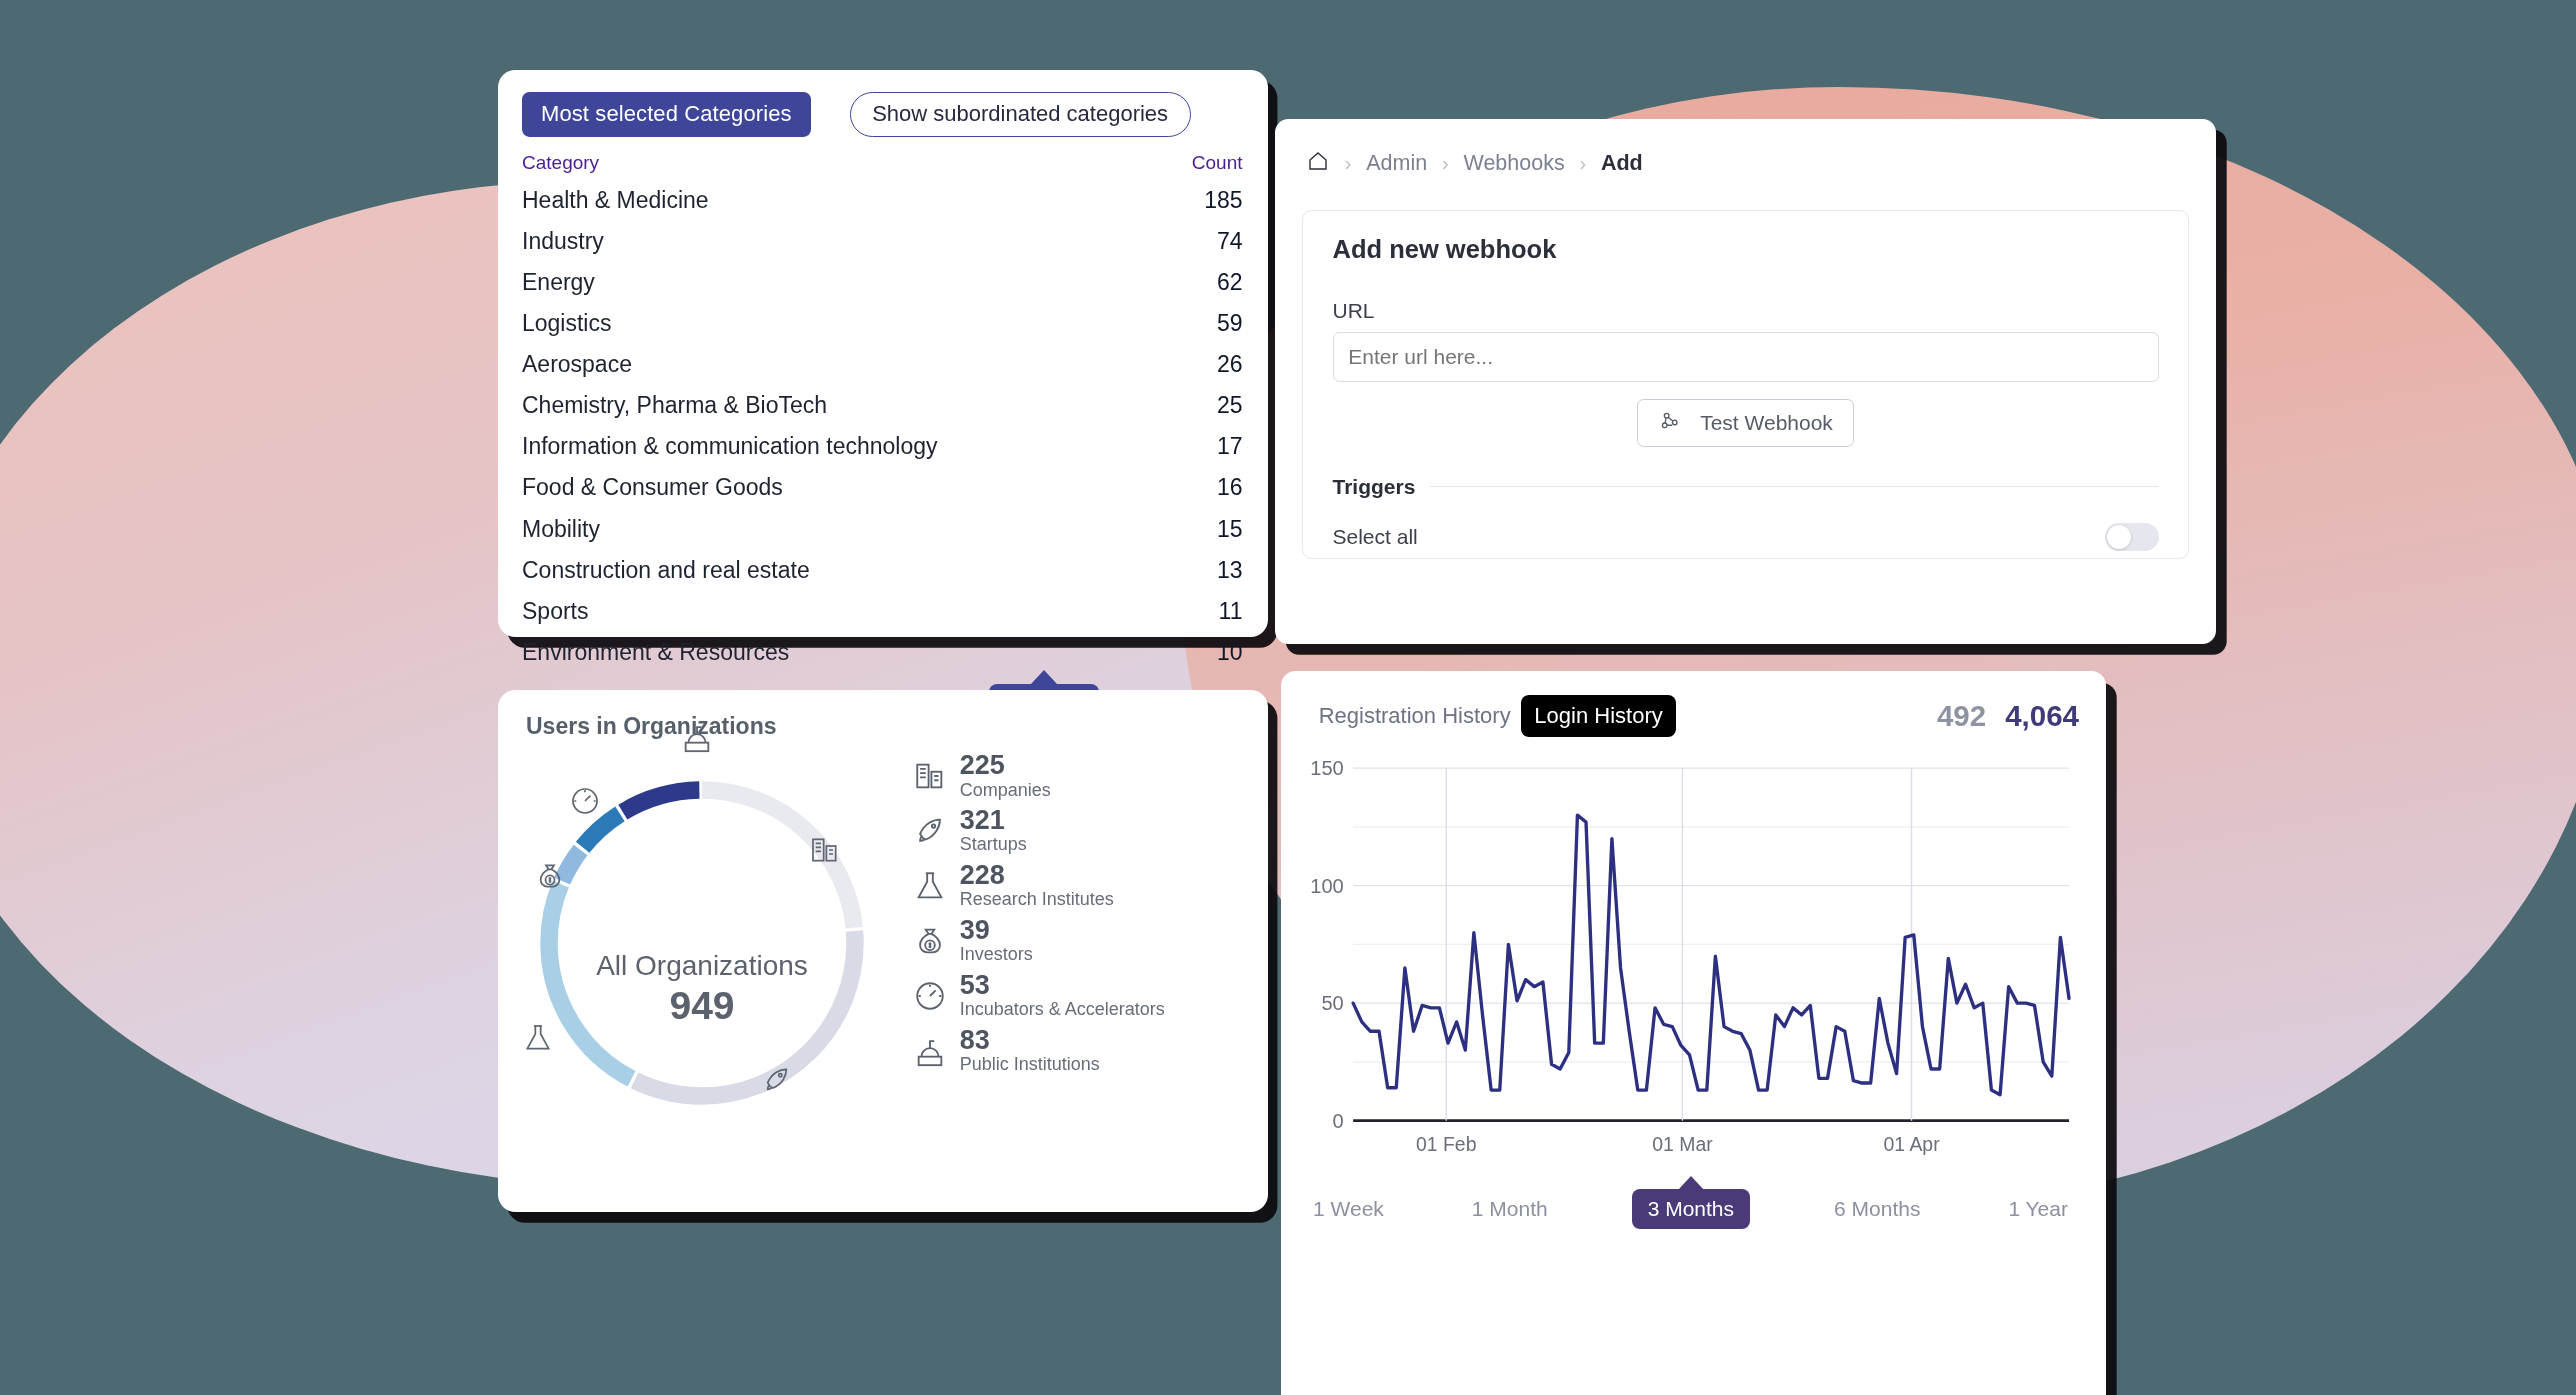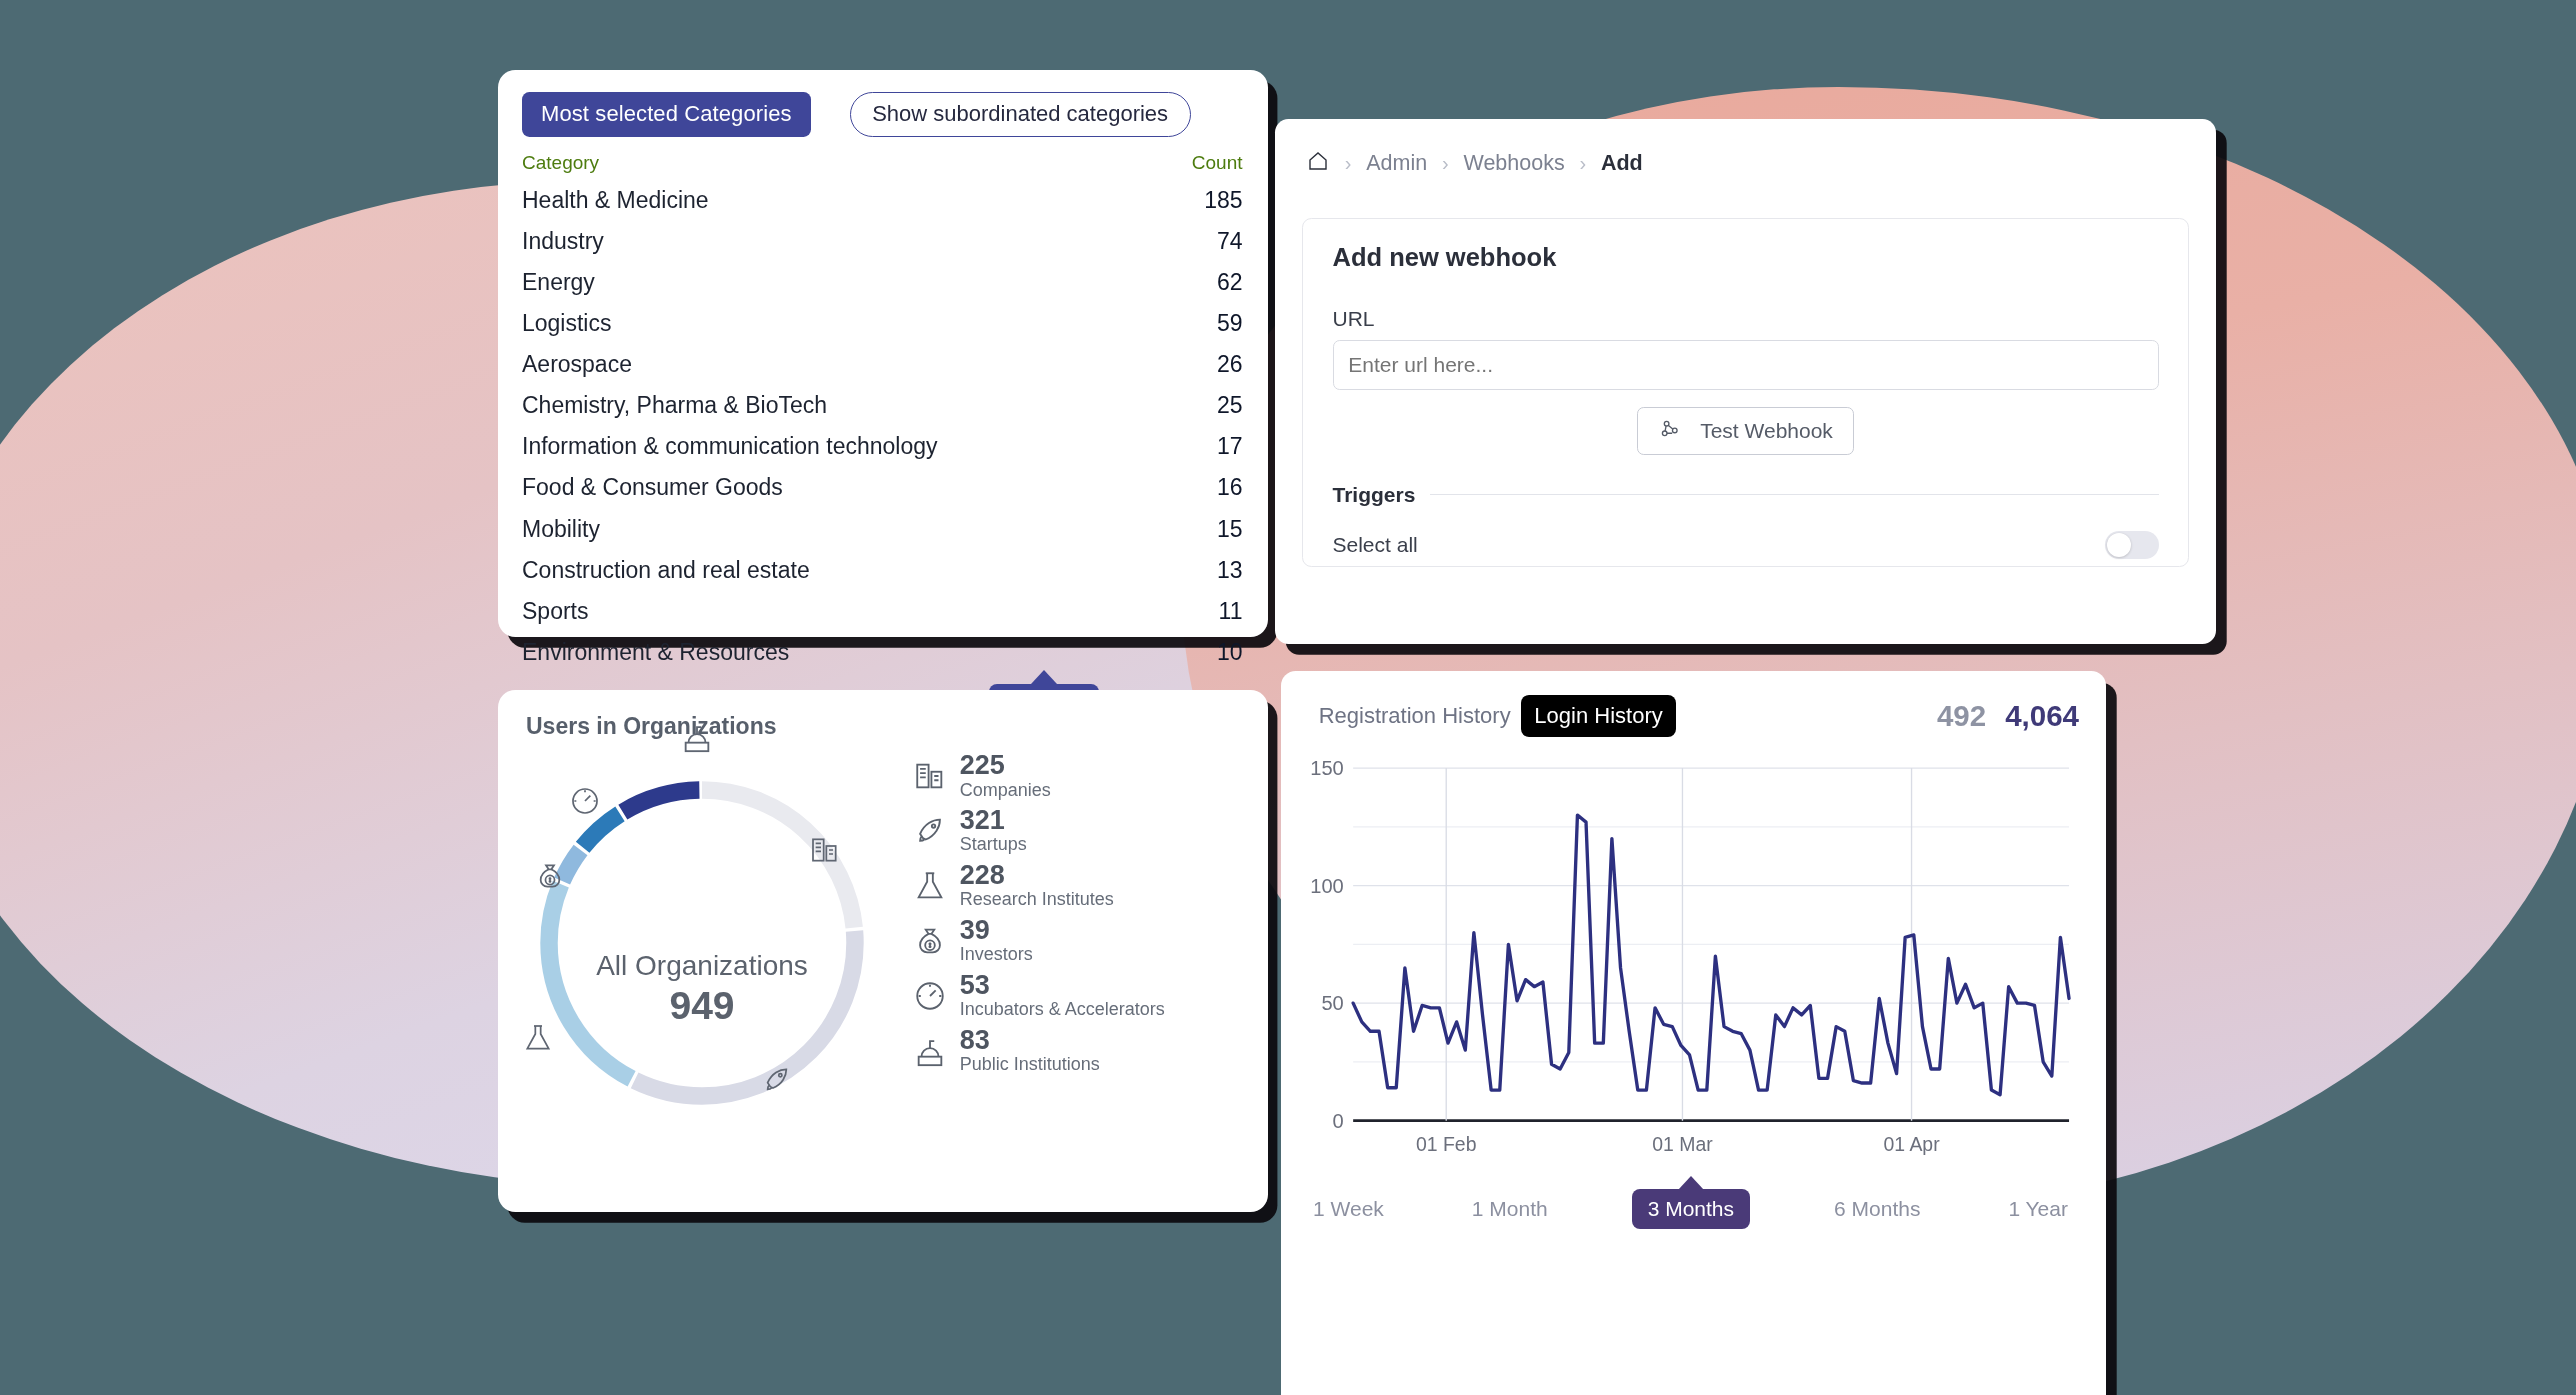--- a/index.html
+++ b/index.html
@@ -35,21 +35,21 @@
   .btn-primary{
     background:#3f4699;color:#fff;border:none;border-radius:7.4px;
     font-size:22px;padding:9.4px 19px;font-family:"Liberation Sans",sans-serif;
     letter-spacing:0.1px;cursor:pointer;
   }
   .btn-outline{
     background:#fff;color:#26293f;border:1.3px solid #3f4699;border-radius:24px;
     font-size:22px;padding:8.7px 21.5px;font-family:"Liberation Sans",sans-serif;cursor:pointer;
   }
   .cat-table{padding:4px 25.5px 0 24px;}
-  .cat-head{display:flex;justify-content:space-between;color:#4d7c0f;font-size:19px;padding:4px 0 6.7px 0;}
+  .cat-head{display:flex;justify-content:space-between;color:#4c1d95;font-size:19px;padding:4px 0 6.7px 0;}
   .cat-row{display:flex;justify-content:space-between;align-items:baseline;
     font-size:23px;color:#1d2330;padding:6.7px 0 7.4px 0;}
   .cat-row .cnt{color:#0f172a;}
   .range-bar{display:flex;justify-content:space-between;align-items:center;
     padding:6.7px 31px 0 27px;margin-top:4px;}
   .range-item{font-size:19.5px;color:#8c90a0;cursor:pointer;position:relative;padding:2.7px 4px;}
   .range-item.active{
     background:#3f4699;color:#fff;border-radius:8px;padding:8px 14.8px;
   }
   .range-item.active::before{
@@ -77,21 +77,21 @@
   .stat .st-txt .st-num{font-size:27px;font-weight:bold;color:#4e5560;line-height:1.02;}
   .stat .st-txt .st-lbl{font-size:18px;color:#666d79;line-height:1.15;}
 
   
   #card-webhook{left:1275px;top:119px;width:941px;height:525px;border-radius:13.4px;
     box-shadow:10.7px 10.7px 0 0 rgba(12,10,14,.93);}
   .crumbs{display:flex;align-items:center;gap:14.8px;padding:29.5px 0 0 31px;font-size:21.5px;color:#7c8190;}
   .crumbs .sep{color:#b9bdc8;font-size:20px;}
   .crumbs .cur{color:#2b2f3a;font-weight:bold;}
   .wh-panel{
-    margin:39px 27px 0 27px;border:0.7px solid #e6e7ec;border-radius:9.4px;
+    margin:31px 27px 0 27px;border:0.7px solid #e6e7ec;border-radius:9.4px;
     padding:24px 29.5px 27px 29.5px;height:349px;box-sizing:border-box;
   }
   .wh-title{font-size:25.5px;font-weight:bold;color:#2b2f3a;}
   .wh-label{font-size:21px;color:#3a3f4b;margin-top:35px;}
   .wh-input{
     margin-top:9.4px;width:100%;box-sizing:border-box;height:50px;
     border:0.7px solid #d9dbe2;border-radius:6.7px;background:#fff;
     font-size:21px;color:#8e939f;padding:0 14.8px;font-family:"Liberation Sans",sans-serif;
   }
   .wh-testwrap{display:flex;justify-content:center;margin-top:17.4px;}

